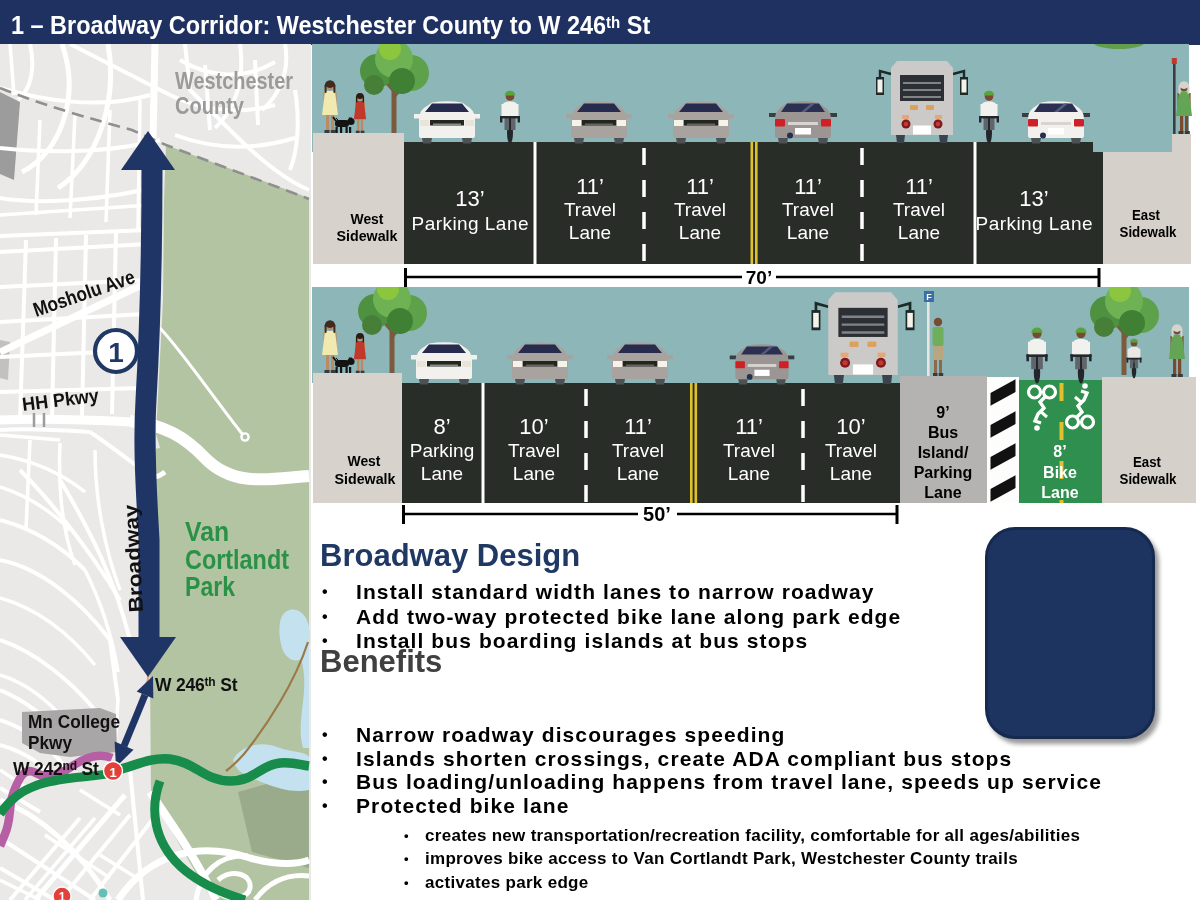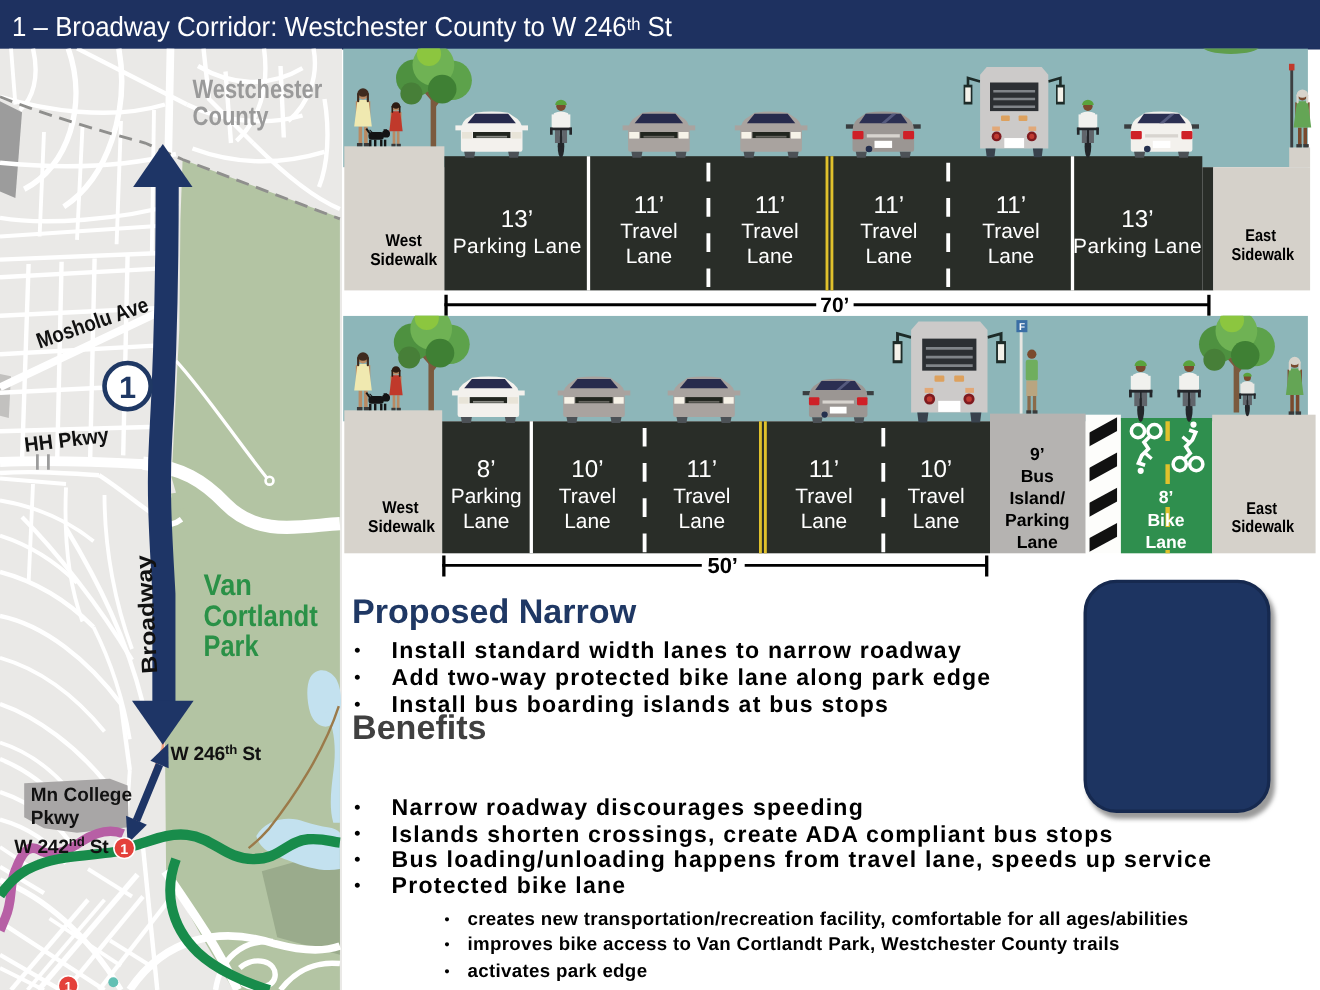--- a/index.html
+++ b/index.html
@@ -7,21 +7,21 @@
         font-family:"Liberation Sans",sans-serif}
   .abs{position:absolute}
   svg text{font-family:"Liberation Sans",sans-serif}
 </style>
 </head>
 <body>
 <div id="page">
 
 <div class="abs" style="left:0;top:0;width:1200px;height:45px;background:#1e3160;"></div>
 
-<div class="abs" style="left:11px;top:0;height:45px;line-height:45px;color:#ffffff;font-size:25px;font-weight:normal;white-space:nowrap;"><span style="display:inline-block;transform:scaleX(0.938);transform-origin:0 50%;">1 – Broadway Corridor: Westchester County to W 246<span style="font-size:16px;vertical-align:6px;">th</span> St</span></div>
+<div class="abs" style="left:11px;top:0;height:45px;line-height:45px;color:#ffffff;font-size:25px;font-weight:bold;white-space:nowrap;"><span style="display:inline-block;transform:scaleX(0.938);transform-origin:0 50%;">1 – Broadway Corridor: Westchester County to W 246<span style="font-size:16px;vertical-align:6px;">th</span> St</span></div>
 
 <svg class="abs" style="left:0;top:44px" width="311" height="856" viewBox="0 44 311 856">
 
 <rect x="0" y="44" width="311" height="856" fill="#eae9e7"></rect>
 
 <polygon points="0,92 20,102 14,180 0,174" fill="#9c9c9c"></polygon>
 <polygon points="0,340 10,342 8,380 0,378" fill="#c2c1bf"></polygon>
 
 <g stroke="#ffffff" fill="none">
 <path d="M62,44 C80,95 62,152 22,172" stroke-width="5"></path>
@@ -522,21 +522,21 @@
 
 <use href="#cyclist" transform="translate(1081,383) scale(1.06)"></use>
 
 <use href="#tree" transform="translate(1124,375)"></use>
 
 <use href="#cyclist" transform="translate(1134,378) scale(0.75)" style="--shirt:#e8e8e4"></use>
 
 <use href="#walker" transform="translate(1177,377)" style="--dress:#64a555;--hair:#d8d4cc;--skin:#7a4a2e"></use>
 </svg>
 
-<div class="abs" style="left:320px;top:538px;color:#1f3864;font-size:31px;font-weight:bold;">Proposed Narrow</div>
+<div class="abs" style="left:320px;top:538px;color:#1f3864;font-size:31px;font-weight:bold;">Broadway Design</div>
 
 <div class="abs" style="left:322px;top:580px;width:680px;color:#000;font-size:21px;font-weight:bold;line-height:24.5px;letter-spacing:1.1px;">
   <div><span style="float:left;width:34px;font-size:16px;">•</span>Install standard width lanes to narrow roadway</div>
   <div><span style="float:left;width:34px;font-size:16px;">•</span>Add two-way protected bike lane along park edge</div>
   <div><span style="float:left;width:34px;font-size:16px;">•</span>Install bus boarding islands at bus stops</div>
 </div>
 
 <div class="abs" style="left:320px;top:644px;color:#404040;font-size:31px;font-weight:bold;">Benefits</div>
 
 <div class="abs" style="left:322px;top:723px;width:820px;color:#000;font-size:21px;font-weight:bold;line-height:23.7px;letter-spacing:1.1px;">

